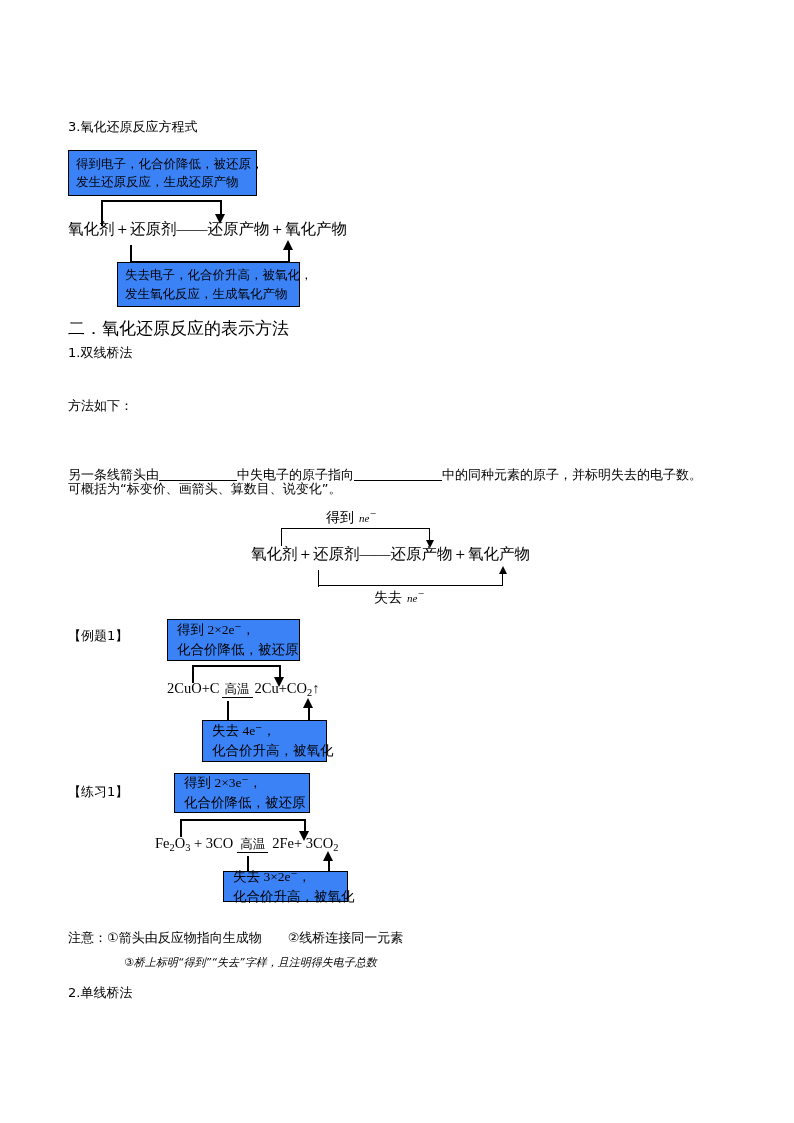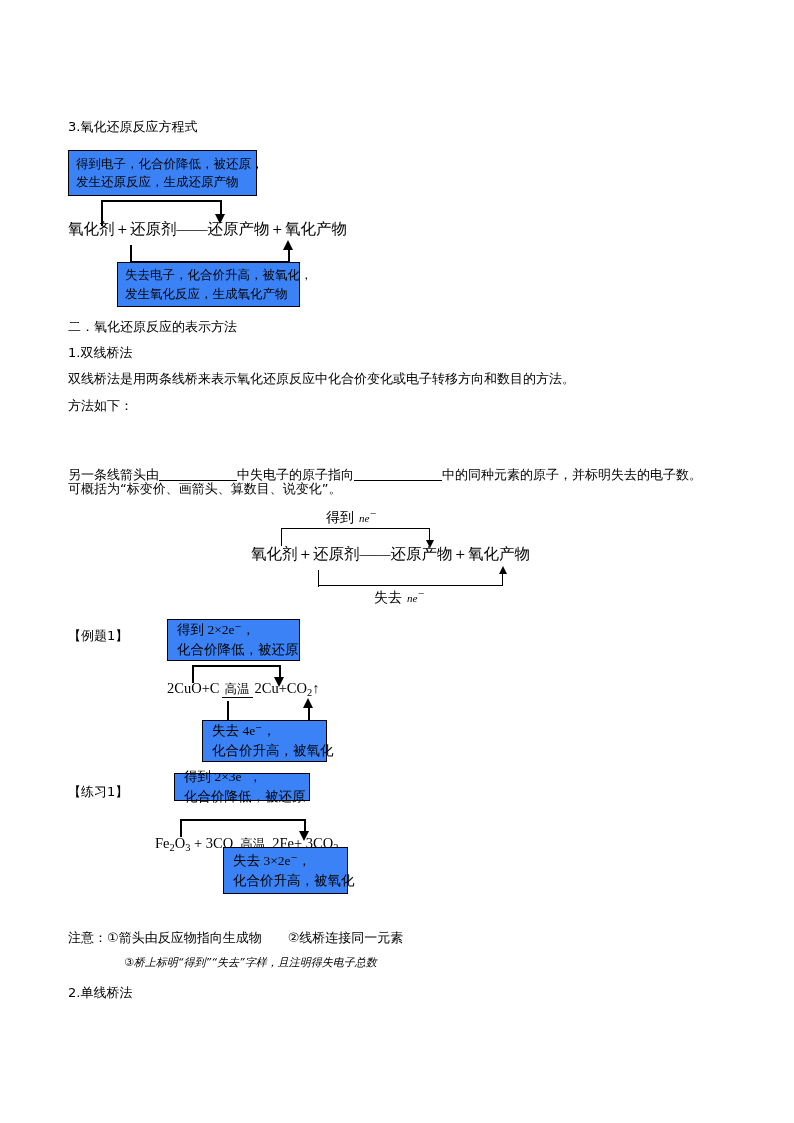--- a/index.html
+++ b/index.html
@@ -144,25 +144,24 @@
   <div class="vl" style="left:130px; top:245px; height:18px;"></div>
   <div class="hl" style="left:130px; top:261px; width:159px;"></div>
   <div class="vl" style="left:288px; top:249px; height:13px;"></div>
   <div class="arrow-up" style="left:283px; top:240px;"></div>
 
   <div class="box" style="left:117px; top:262px; width:183px; height:45px;">
     <div class="ln">失去电子，化合价升高，被氧化，</div>
     <div class="ln">发生氧化反应，生成氧化产物</div>
   </div>
 
-  <div class="t" style="left:68px; top:320px; font-size:13px;">二．氧化还原反应的表示方法</div>
+  <div class="t" style="left:68px; top:320px; font-size:17px;">二．氧化还原反应的表示方法</div>
 
   <div class="t" style="left:68px; top:346px; font-size:13px;">1.双线桥法</div>
 
-  <div class="t" style="left:68px; top:372px; font-size:13px;">双线桥法是用两条线桥来表示氧化还原反应中化合价变化或电子转移方向和数目的方法。</div>
 
   <div class="t" style="left:68px; top:399px; font-size:13px;">方法如下：</div>
 
 
   <div class="t" style="left:68px; top:468px; font-size:13px;">
     <span>另一条线箭头由</span><span class="blank" style="width:78px;"></span><span>中失电子的原子指向</span><span class="blank" style="width:88px;"></span><span>中的同种元素的原子，并标明失去的电子数。</span>
   </div>
 
   <div class="t" style="left:68px; top:482px; font-size:13px;">可概括为“标变价、画箭头、算数目、说变化”。</div>
 
@@ -206,39 +205,39 @@
   <div class="vl" style="left:308px; top:707px; height:15px;"></div>
   <div class="arrow-up" style="left:303px; top:698px;"></div>
 
   <div class="box serifbox" style="left:202px; top:720px; width:125px; height:42px;">
     <div class="ln">失去 4e⁻，</div>
     <div class="ln">化合价升高，被氧化</div>
   </div>
 
   <div class="t" style="left:68px; top:785px; font-size:13px;">【练习1】</div>
 
-  <div class="box serifbox" style="left:174px; top:773px; width:136px; height:28px;">
+  <div class="box serifbox" style="left:174px; top:773px; width:136px; height:40px;">
     <div class="ln">得到 2×3e⁻，</div>
     <div class="ln">化合价降低，被还原</div>
   </div>
 
   <div class="vl" style="left:180px; top:819px; height:18px;"></div>
   <div class="hl" style="left:180px; top:819px; width:125px;"></div>
   <div class="vl" style="left:304px; top:819px; height:14px;"></div>
   <div class="arrow-down" style="left:299px; top:831px;"></div>
 
   <div class="eqline" style="left:155px; top:836px; font-size:14.5px;">
     <span>Fe</span><sub>2</sub><span>O</span><sub>3</sub><span> + 3CO</span><span class="cond" style="margin:0 4px;">高温</span><span>2Fe+ 3CO</span><sub>2</sub>
   </div>
 
   <div class="vl" style="left:247px; top:856px; height:19px;"></div>
   <div class="vl" style="left:328px; top:860px; height:14px;"></div>
   <div class="arrow-up" style="left:323px; top:851px;"></div>
 
-  <div class="box serifbox" style="left:223px; top:847px; width:125px; height:47px;">
+  <div class="box serifbox" style="left:223px; top:871px; width:125px; height:31px;">
     <div class="ln">失去 3×2e⁻，</div>
     <div class="ln">化合价升高，被氧化</div>
   </div>
 
   <div class="t" style="left:68px; top:931px; font-size:13px;">注意：①箭头由反应物指向生成物　　②线桥连接同一元素</div>
 
   <div class="t" style="left:124px; top:957px; font-size:11px;font-style:italic;">③桥上标明“得到”“失去”字样，且注明得失电子总数</div>
 
   <div class="t" style="left:68px; top:986px; font-size:13px;">2.单线桥法</div>
 

